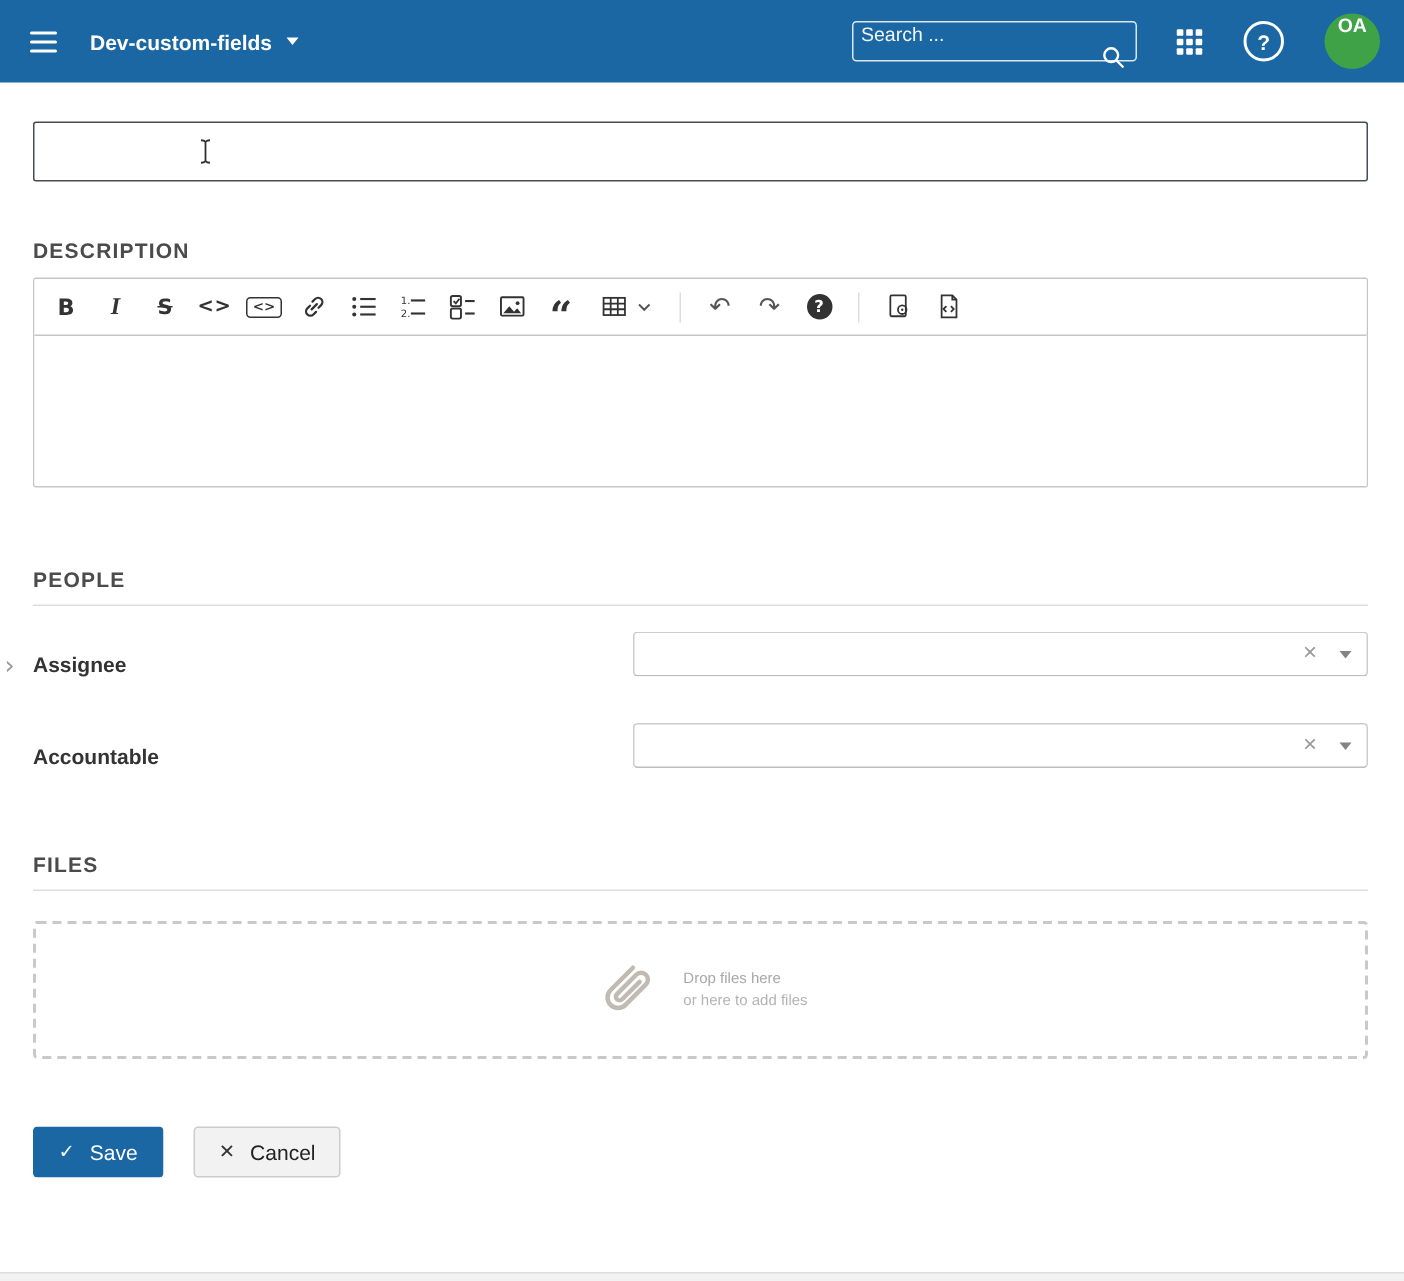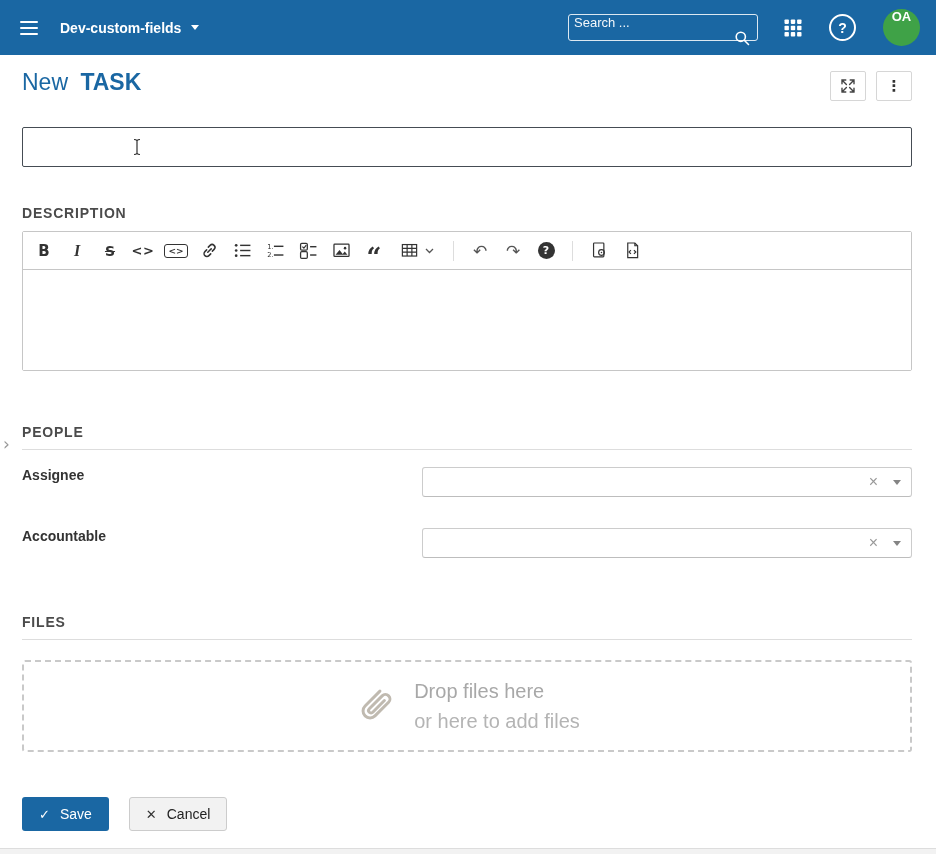--- a/index.html
+++ b/index.html
@@ -93,38 +93,38 @@
   .quote-glyph { font-family: "DejaVu Serif", serif; font-weight: 700; font-size: 26px; line-height: 8px; padding-top: 12px; }
   .undo-glyph, .redo-glyph { font-size: 17px; color: #555; }
   .help-glyph {
     width: 17px; height: 17px; border-radius: 50%; background: #333; color: #fff;
     font-size: 11px; font-weight: 700; display: flex; align-items: center; justify-content: center;
   }
   .editor-body { height: 100px; background: #fff; cursor: text; }
 
   
   .people { margin-top: 53px; }
-  .field-row { display: flex; align-items: flex-start; margin-top: 17px; }
+  .field-row { display: flex; align-items: flex-end; margin-top: 17px; }
   .field-row + .field-row { margin-top: 31px; }
   .field-label { width: 400px; font-size: 14px; font-weight: 700; color: #333; }
   .select {
     flex: 1; height: 30px; border: 1px solid #ccc; border-bottom-color: #bdbdbd; border-radius: 3px;
     background: #fff; display: flex; align-items: center; justify-content: flex-end;
     padding: 0 10px; gap: 15px; cursor: pointer;
   }
   .select .clear { color: #999; font-size: 16px; line-height: 1; cursor: pointer; }
   .sel-caret { width: 0; height: 0; border-left: 4.5px solid transparent; border-right: 4.5px solid transparent; border-top: 5px solid #848484; }
 
   .files { margin-top: 56px; }
   .dropzone {
     margin-top: 20px; height: 92px; border: 2px dashed #c9c9c9; border-radius: 3px;
     display: flex; align-items: center; justify-content: center; gap: 18px; cursor: pointer;
   }
   .paperclip { transform: rotate(45deg); }
-  .drop-text { font-size: 20px; color: #a8a8a8; line-height: 1.5; }
+  .drop-text { font-size: 10px; color: #a8a8a8; line-height: 1.5; }
   .drop-text .l2 { color: #b4b4b4; }
 
   
   .actions { display: flex; gap: 20px; margin-top: 45px; }
   .btn {
     display: flex; align-items: center; gap: 10px; height: 34px; padding: 0 16px;
     border-radius: 3px; font-size: 14px; cursor: pointer; border: 1px solid transparent; font-family: inherit;
   }
   .btn-save { background: #1A67A3; color: #fff; }
   .btn-cancel { background: #f2f2f2; border-color: #ccc; color: #222; }
@@ -181,41 +181,20 @@
       <span>?</span>
     </div>
     <div class="avatar">
       <span>OA</span>
     </div>
   </div>
 </header>
 
 <main class="main">
 
-  <div class="title-row">
-    <h1 class="page-title">
-      <span class="title-prefix">New</span>
-      <span class="title-type">TASK</span>
-    </h1>
-    <div class="title-actions">
-      <button class="icon-btn">
-        <span style="display:flex">
-          <svg width="16" height="16" viewBox="0 0 16 16" fill="none" stroke="#444" stroke-width="1.4" stroke-linecap="round">
-            <path d="M9.6 6.4 L14 2 M10.2 2 H14 V5.8"></path>
-            <path d="M6.4 9.6 L2 14 M2 10.2 V14 H5.8"></path>
-            <path d="M9.6 9.6 L14 14 M14 10.2 V14 H10.2"></path>
-            <path d="M6.4 6.4 L2 2 M2 5.8 V2 H5.8"></path>
-          </svg>
-        </span>
-      </button>
-      <button class="icon-btn">
-        <span class="kebab">⋮</span>
-      </button>
-    </div>
-  </div>
 
   <div class="subject-wrap">
     <input class="subject-input" type="text" value="" style="">
     <span class="text-cursor">
       <svg width="10" height="18" viewBox="0 0 10 18" fill="none" stroke="#2f2f2f" stroke-width="1.2">
         <path d="M2 1.5 c1.5 0 2.5 .5 3 1.2 .5 -.7 1.5 -1.2 3 -1.2 M5 2.7 V15.3 M2 16.5 c1.5 0 2.5 -.5 3 -1.2 .5 .7 1.5 1.2 3 1.2"></path>
       </svg>
     </span>
   </div>
 

